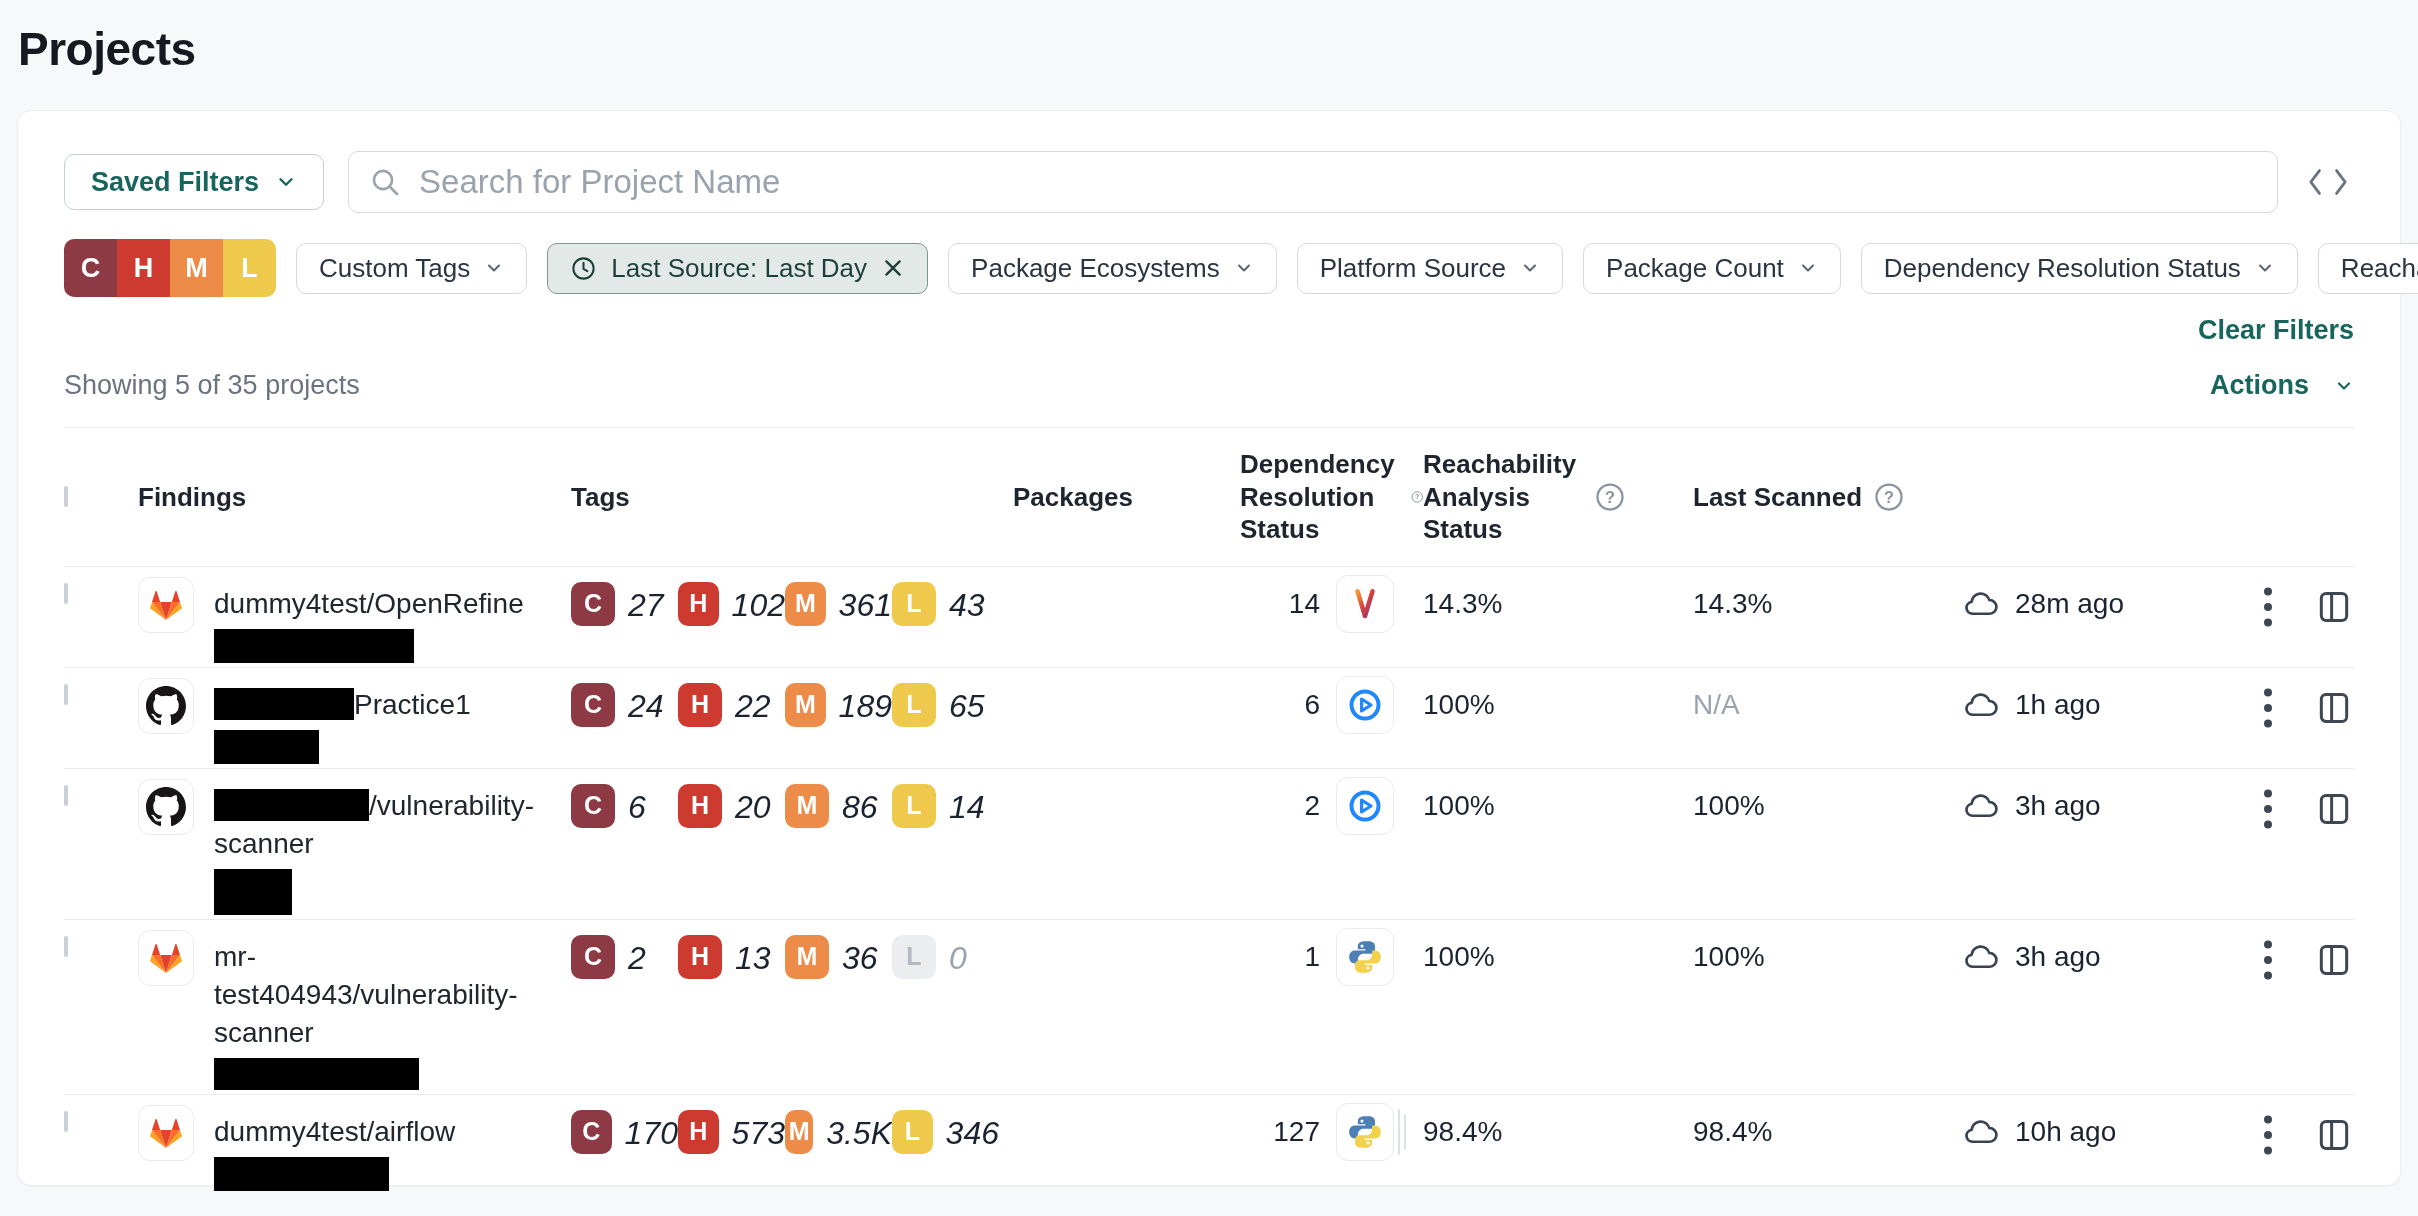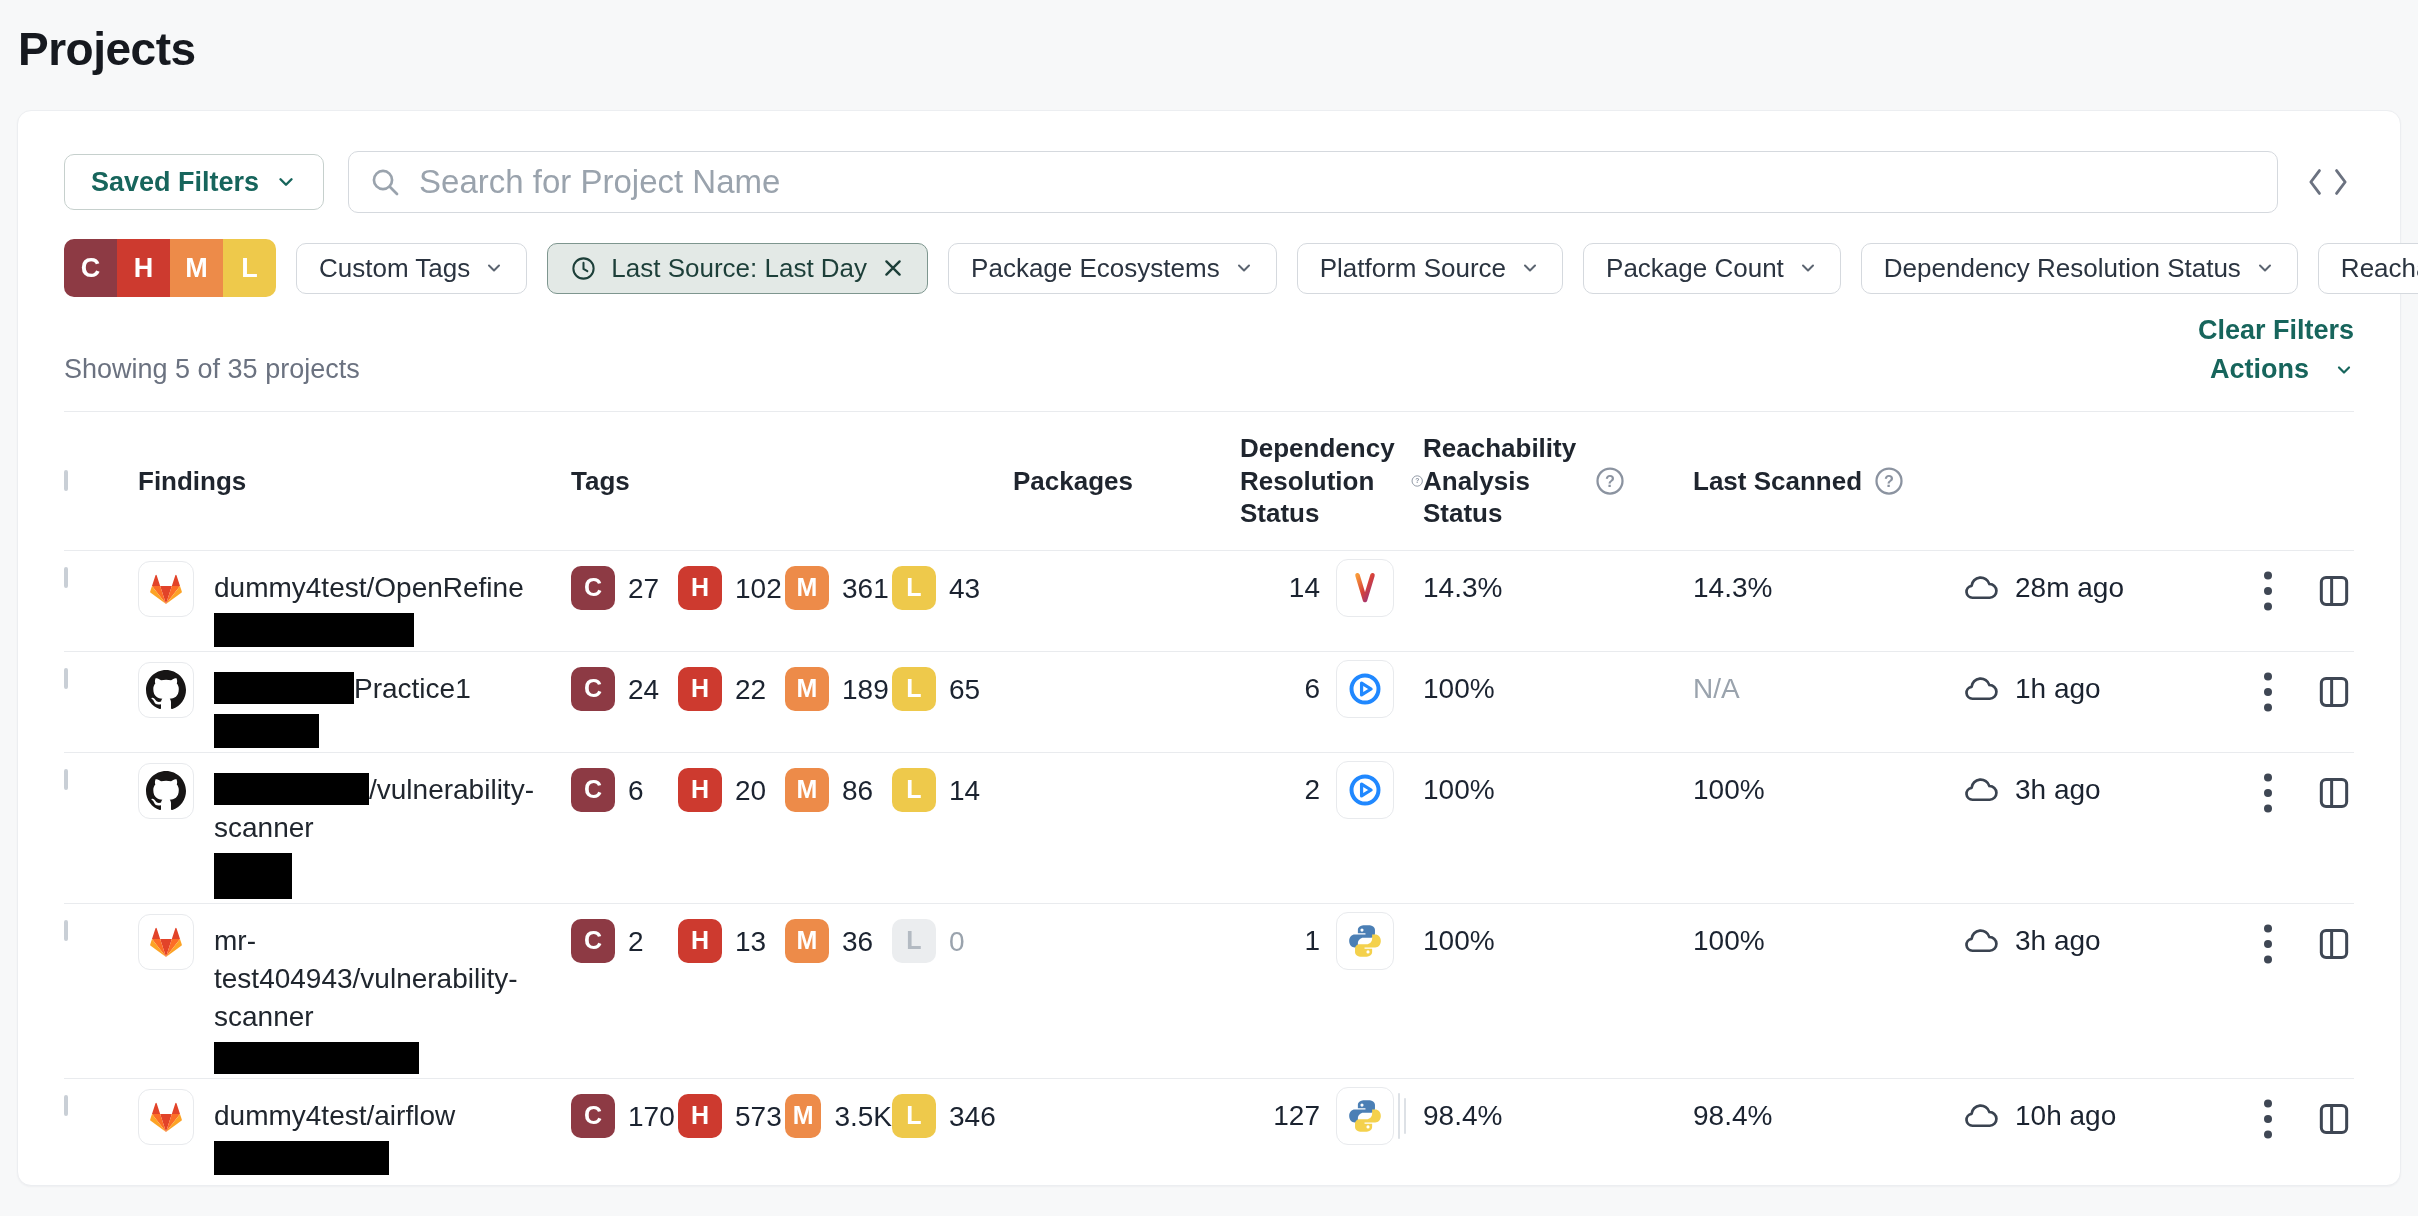--- a/index.html
+++ b/index.html
@@ -32,21 +32,21 @@
   .sev-control { display:flex; height:58px; border-radius:10px; overflow:hidden; flex:0 0 auto; }
   .sev-seg { width:53px; display:flex; align-items:center; justify-content:center;
              color:#fff; font-size:27px; font-weight:600; cursor:pointer; }
   .chip { display:flex; align-items:center; gap:14px; height:51px; padding:0 22px; background:#fff;
           border:1px solid #d5d9de; border-radius:10px; font-size:26px; color:#2b3440; white-space:nowrap; cursor:pointer; }
   .chip-active { background:#e3e9e6; border:1px solid #7e968f; color:#1d3f39; font-weight:400; }
 
   .clear-row { margin-top:18px; text-align:right; }
   .clear-link { font-size:27px; font-weight:600; color:#17655c; cursor:pointer; }
 
-  .list-toolbar { margin-top:8px; display:flex; justify-content:space-between; align-items:center; }
+  .list-toolbar { margin-top:24px; display:flex; justify-content:space-between; align-items:center; }
   .showing { font-size:27px; color:#6b7280; }
   .actions-dd { display:flex; align-items:center; gap:25px; cursor:pointer; }
   .actions-dd .lbl { font-size:27px; font-weight:600; color:#17655c; }
 
   
   .tbl { margin-top:26px; }
   .tbl-grid { display:grid; grid-template-columns:74px 433px 442px 227px 183px 270px 270px 270px 1fr; align-items:start; }
   .tbl-head { border-top:1px solid #e9ebee; border-bottom:1px solid #e9ebee; padding:20px 0; align-items:center; }
   .th { font-size:26px; font-weight:600; color:#1f252e; line-height:1.25; }
   .th-flex { display:flex; align-items:center; gap:12px; }
@@ -62,21 +62,21 @@
              display:flex; align-items:center; justify-content:center; margin-top:-8px; }
   .proj-name { width:340px; font-size:28px; color:#20262e; line-height:38px; overflow-wrap:anywhere; }
   .redact-inline { display:inline-block; background:#000; height:32px; vertical-align:-6px; }
   .redact-block { display:block; background:#000; margin-top:6px; }
 
   .findings-cell { display:flex; }
   .sev-group { display:flex; align-items:center; gap:13px; width:107px; flex:0 0 auto; }
   .sev-badge { width:44px; height:44px; border-radius:10px; display:flex; align-items:center; justify-content:center;
                color:#fff; font-size:25px; font-weight:700; margin-top:-3px; }
   .sev-badge.muted { background:#ebedef; color:#b3bac2; }
-  .sev-count { font-size:28px; color:#1b2330; }
+  .sev-count { font-size:32px; color:#1b2330;font-style:italic; }
   .muted-text { color:#9aa3ad !important; }
 
   .pkg-cell { display:flex; align-items:flex-start; gap:16px; padding-left:18px; }
   .pkg-count { width:62px; text-align:right; font-size:28px; color:#1b2330; line-height:38px; }
   .eco-box { position:relative; width:58px; height:58px; border:1px solid #e8eaed; border-radius:12px; background:#fff;
              display:flex; align-items:center; justify-content:center; margin-top:-10px; }
   .eco-box.stacked::before, .eco-box.stacked::after { content:""; position:absolute; top:5px; bottom:5px;
              border-right:2px solid #dde1e6; border-radius:3px; }
   .eco-box.stacked::before { right:-7px; }
   .eco-box.stacked::after { right:-13px; top:10px; bottom:10px; }

